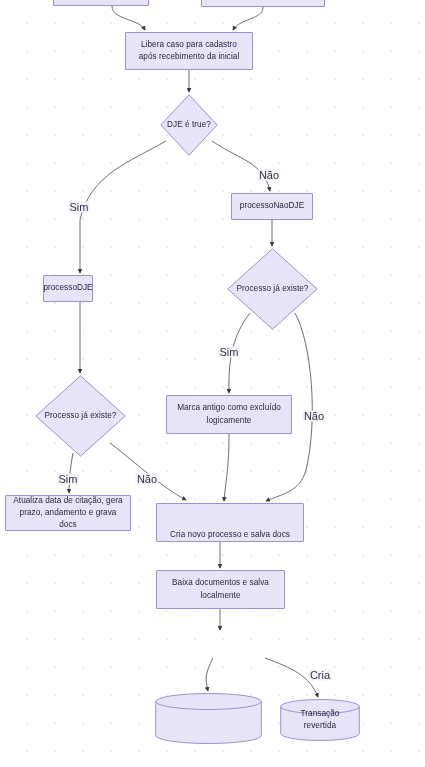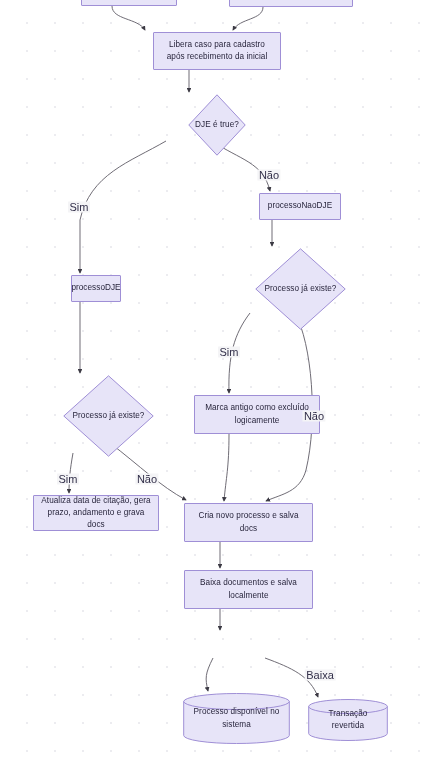--- a/index.html
+++ b/index.html
@@ -33,21 +33,20 @@
     position: absolute;
     box-sizing: border-box;
     display: flex;
     align-items: center;
     justify-content: center;
     text-align: center;
     color: #28253c;
     font-size: 8.2px;
     line-height: 12.2px;
     letter-spacing: 0.05px;
-    margin-left: 28px;
   }
   .node-process {
     background: #e7e4f8;
     border: 1px solid #9f8fd6;
     border-radius: 1px;
   }
   .node-process .node-label {
     padding: 0 5px;
   }
   .node-decision {
@@ -182,46 +181,45 @@
   </div>
 
   <div class="node node-process" style="left:166px; top:395px; width:126px; height:39px;">
     <span class="node-label">Marca antigo como excluído logicamente</span>
   </div>
 
   <div class="node node-process" style="left:5px; top:495px; width:126px; height:36px;">
     <span class="node-label">Atualiza data de citação, gera prazo, andamento e grava docs</span>
   </div>
 
-  <div class="node node-process" style="left:156px; top:503px; width:129px; height:39px;">
+  <div class="node node-process" style="left:156px; top:503px; width:148px; height:39px;align-items:flex-end;">
     <span class="node-label">Cria novo processo e salva docs</span>
   </div>
 
   <div class="node node-process" style="left:156px; top:570px; width:129px; height:39px;">
     <span class="node-label">Baixa documentos e salva localmente</span>
   </div>
 
 
   <div class="node node-db" style="left:155px; top:693px; width:107px; height:51px;">
     <svg class="db-shape" viewBox="0 0 107 51" preserveAspectRatio="none">
       <path d="M 0.7 8.5 L 0.7 42.5 A 52.8 8 0 0 0 106.3 42.5 L 106.3 8.5 Z" fill="#e7e4f8" stroke="#9f8fd6" stroke-width="1"></path>
       <ellipse cx="53.5" cy="8.5" rx="52.8" ry="8" fill="#e7e4f8" stroke="#9f8fd6" stroke-width="1"></ellipse>
     </svg>
-    <span class="node-label">Processo disponível no sistema</span>
   </div>
 
   <div class="node node-db" style="left:280px; top:699px; width:80px; height:42px;">
     <svg class="db-shape" viewBox="0 0 80 42" preserveAspectRatio="none">
       <path d="M 0.7 7.5 L 0.7 34.5 A 39.3 7 0 0 0 79.3 34.5 L 79.3 7.5 Z" fill="#e7e4f8" stroke="#9f8fd6" stroke-width="1"></path>
       <ellipse cx="40" cy="7.5" rx="39.3" ry="7" fill="#e7e4f8" stroke="#9f8fd6" stroke-width="1"></ellipse>
     </svg>
     <span class="node-label">Transação revertida</span>
   </div>
 
   <div class="edge-label" style="left:79px; top:207px;">Sim</div>
   <div class="edge-label" style="left:269px; top:175px;">Não</div>
   <div class="edge-label" style="left:229px; top:352px;">Sim</div>
   <div class="edge-label" style="left:314px; top:416px;">Não</div>
   <div class="edge-label" style="left:68px; top:479px;">Sim</div>
   <div class="edge-label" style="left:147px; top:479px;">Não</div>
-  <div class="edge-label" style="left:320px; top:675px;">Baixa</div>
+  <div class="edge-label" style="left:320px; top:675px;">Cria</div>
 
 </div>
 
 </body></html>

